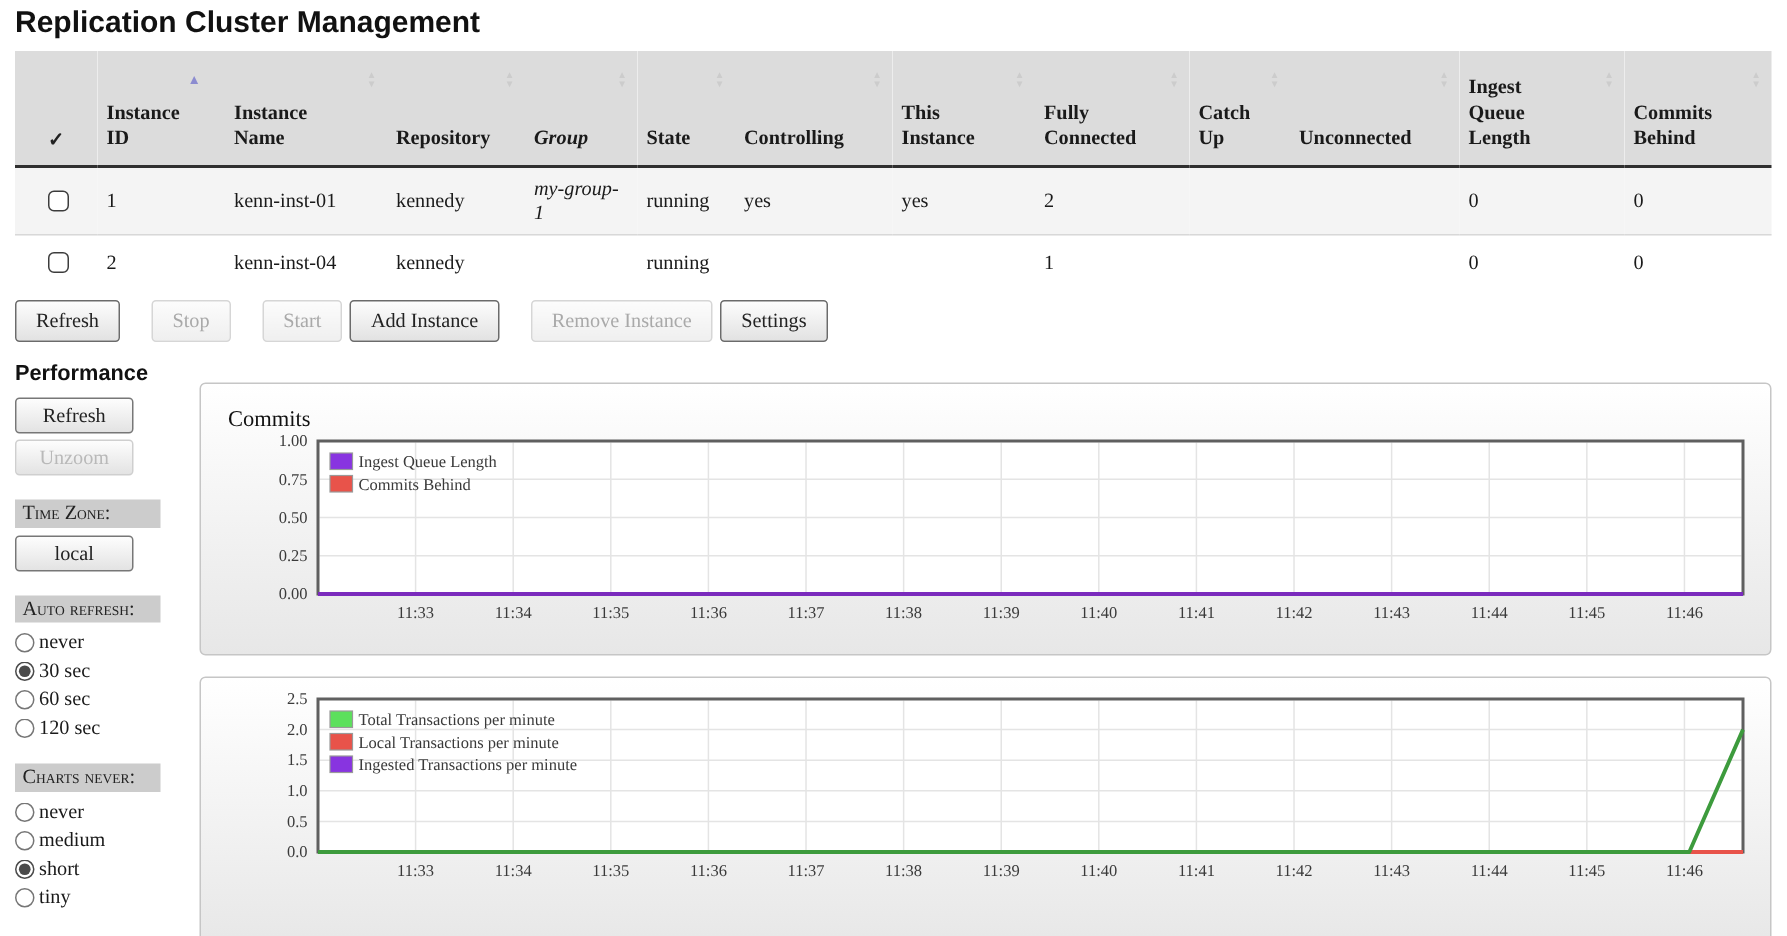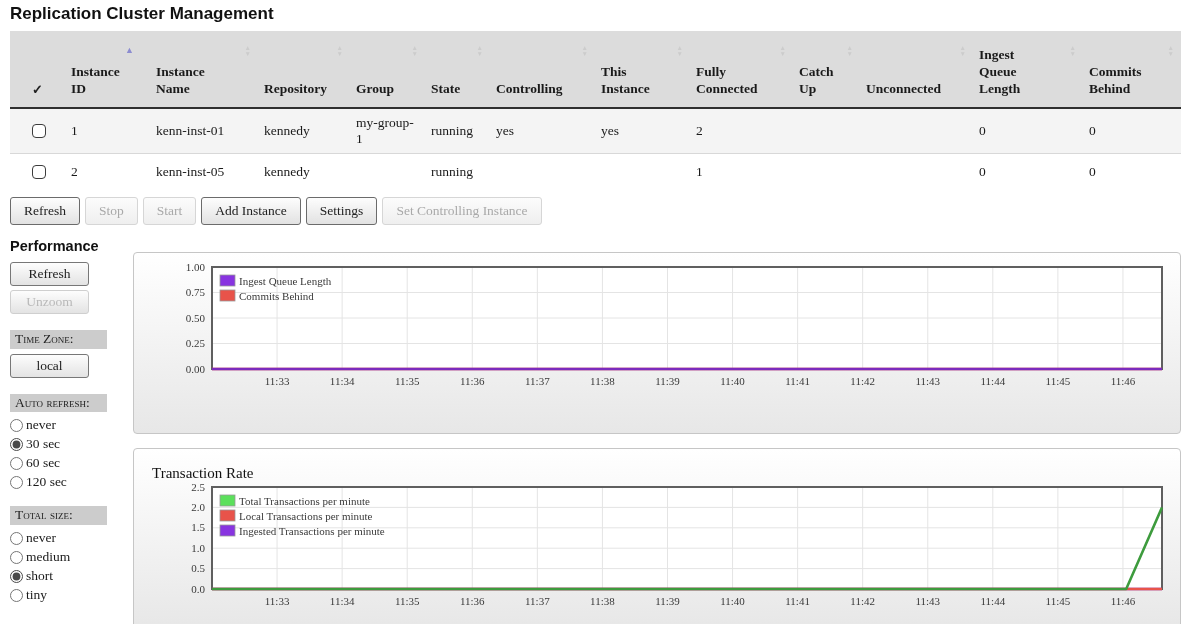--- a/index.html
+++ b/index.html
@@ -3,33 +3,33 @@
 <meta charset="utf-8">
 <style>
   * { box-sizing: border-box; }
   html,body { margin:0; padding:0; background:#fff; }
   body {
     width:1191px; height:624px; overflow:hidden;
     font-family:"Liberation Serif", serif; color:#1a1a1a;
   }
   .page-title {
     font-family:"Liberation Sans", sans-serif;
-    font-weight:bold; font-size:17px; color:#111;
+    font-weight:bold; font-size:20px; color:#111;
     margin:4px 0 7px 10px;
   }
   
   table.cluster {
     margin-left:10px; width:1171px; table-layout:fixed;
     border-collapse:collapse; font-size:13.5px;
   }
   table.cluster th:nth-child(1), table.cluster td:nth-child(1){width:55px;}
   table.cluster th:nth-child(2), table.cluster td:nth-child(2){width:85px;}
   table.cluster th:nth-child(3), table.cluster td:nth-child(3){width:108px;}
   table.cluster th:nth-child(4), table.cluster td:nth-child(4){width:92px;}
-  table.cluster th:nth-child(5), table.cluster td:nth-child(5){width:75px;}
+  table.cluster th:nth-child(5), table.cluster td:nth-child(5){width:75px;font-style:italic;}
   table.cluster th:nth-child(6), table.cluster td:nth-child(6){width:65px;}
   table.cluster th:nth-child(7), table.cluster td:nth-child(7){width:105px;}
   table.cluster th:nth-child(8), table.cluster td:nth-child(8){width:95px;}
   table.cluster th:nth-child(9), table.cluster td:nth-child(9){width:103px;margin-left:20px;}
   table.cluster th:nth-child(10),table.cluster td:nth-child(10){width:67px;}
   table.cluster th:nth-child(11),table.cluster td:nth-child(11){width:113px;}
   table.cluster th:nth-child(12),table.cluster td:nth-child(12){width:110px;}
   thead th {
     background:#dcdcdc; text-align:left; font-weight:bold;
     vertical-align:bottom; position:relative;
@@ -68,20 +68,21 @@
   .btn-row { display:flex; gap:5px; margin:7px 0 0 10px; }
   button.ui-btn {
     font-family:"Liberation Serif", serif; font-size:13.5px;
     color:#222; padding:5px 13px; border:1px solid #6b6b6b;
     border-radius:3px; background:linear-gradient(#fdfdfd,#e2e2e2);
     cursor:pointer;
   }
   button.ui-btn.disabled {
     color:#a9a9a9; border-color:#d6d6d6;
     background:linear-gradient(#fcfcfc,#efefef);
+    margin-left:16px;
   }
   
   .perf-section { display:flex; margin:13px 10px 0 10px; }
   .perf-sidebar { width:123px; flex:none; }
   .perf-title {
     font-family:"Liberation Sans", sans-serif;
     font-weight:bold; font-size:14.5px; color:#111; margin:0 0 8px 0;
   }
   button.side-btn {
     display:block; width:79px; padding:3px 0; margin:0 0 4px 0;
@@ -182,42 +183,42 @@
         <td></td>
         <td></td>
         <td>0</td>
         <td>0</td>
       </tr>
       <tr>
         <td>
           <input type="checkbox" class="row-check" style="">
         </td>
         <td>2</td>
-        <td>kenn-inst-05</td>
+        <td>kenn-inst-04</td>
         <td>kennedy</td>
         <td></td>
         <td>running</td>
         <td></td>
         <td></td>
         <td>1</td>
         <td></td>
         <td></td>
         <td>0</td>
         <td>0</td>
       </tr>
     </tbody>
 </table>
 
 <div class="btn-row" id="tbl-buttons">
     <button class="ui-btn">Refresh</button>
     <button class="ui-btn disabled">Stop</button>
     <button class="ui-btn disabled">Start</button>
     <button class="ui-btn">Add Instance</button>
+    <button class="ui-btn disabled">Remove Instance</button>
     <button class="ui-btn">Settings</button>
-    <button class="ui-btn disabled">Set Controlling Instance</button>
   </div>
 
 <div class="perf-section">
   <div class="perf-sidebar">
     <h2 class="perf-title">Performance</h2>
     <div id="side-buttons">
         <button class="side-btn">Refresh</button>
         <button class="side-btn disabled">Unzoom</button>
       </div>
     <div class="side-label">Time Zone:</div>
@@ -234,21 +235,21 @@
         </label>
         <label class="radio-row">
           <input type="radio" name="auto-refresh" style="">
           <span>60 sec</span>
         </label>
         <label class="radio-row">
           <input type="radio" name="auto-refresh" style="">
           <span>120 sec</span>
         </label>
       </div>
-    <div class="side-label">Total size:</div>
+    <div class="side-label">Charts never:</div>
     <div id="charts-size-group">
         <label class="radio-row">
           <input type="radio" name="charts-size" style="">
           <span>never</span>
         </label>
         <label class="radio-row">
           <input type="radio" name="charts-size" style="">
           <span>medium</span>
         </label>
         <label class="radio-row">
@@ -256,20 +257,21 @@
           <span>short</span>
         </label>
         <label class="radio-row">
           <input type="radio" name="charts-size" style="">
           <span>tiny</span>
         </label>
       </div>
   </div>
   <div class="charts-col" id="charts-col">
       <div class="chart-panel">
+        <div class="chart-title">Commits</div>
         <svg width="1020" height="140" viewBox="0 0 1020 140">
           <rect x="62" y="4" width="950" height="102" fill="#ffffff"></rect>
           <line x1="127.06849315068493" y1="5" x2="127.06849315068493" y2="105" stroke="#e4e4e4" stroke-width="1"></line>
           <text x="127.06849315068493" y="122" text-anchor="middle">11:33</text>
           <line x1="192.13698630136986" y1="5" x2="192.13698630136986" y2="105" stroke="#e4e4e4" stroke-width="1"></line>
           <text x="192.13698630136986" y="122" text-anchor="middle">11:34</text>
           <line x1="257.2054794520548" y1="5" x2="257.2054794520548" y2="105" stroke="#e4e4e4" stroke-width="1"></line>
           <text x="257.2054794520548" y="122" text-anchor="middle">11:35</text>
           <line x1="322.2739726027397" y1="5" x2="322.2739726027397" y2="105" stroke="#e4e4e4" stroke-width="1"></line>
           <text x="322.2739726027397" y="122" text-anchor="middle">11:36</text>
@@ -308,21 +310,20 @@
             <rect x="70" y="12" width="15" height="11" fill="#8834e0" stroke="#9a9a9a" stroke-width="0.8"></rect>
             <text x="89" y="21.5">Ingest Queue Length</text>
           </g>
           <g>
             <rect x="70" y="27" width="15" height="11" fill="#e8534a" stroke="#9a9a9a" stroke-width="0.8"></rect>
             <text x="89" y="36.5">Commits Behind</text>
           </g>
         </svg>
       </div>
       <div class="chart-panel">
-        <div class="chart-title">Transaction Rate</div>
         <svg width="1020" height="140" viewBox="0 0 1020 140">
           <rect x="62" y="4" width="950" height="102" fill="#ffffff"></rect>
           <line x1="127.06849315068493" y1="5" x2="127.06849315068493" y2="105" stroke="#e4e4e4" stroke-width="1"></line>
           <text x="127.06849315068493" y="122" text-anchor="middle">11:33</text>
           <line x1="192.13698630136986" y1="5" x2="192.13698630136986" y2="105" stroke="#e4e4e4" stroke-width="1"></line>
           <text x="192.13698630136986" y="122" text-anchor="middle">11:34</text>
           <line x1="257.2054794520548" y1="5" x2="257.2054794520548" y2="105" stroke="#e4e4e4" stroke-width="1"></line>
           <text x="257.2054794520548" y="122" text-anchor="middle">11:35</text>
           <line x1="322.2739726027397" y1="5" x2="322.2739726027397" y2="105" stroke="#e4e4e4" stroke-width="1"></line>
           <text x="322.2739726027397" y="122" text-anchor="middle">11:36</text>

